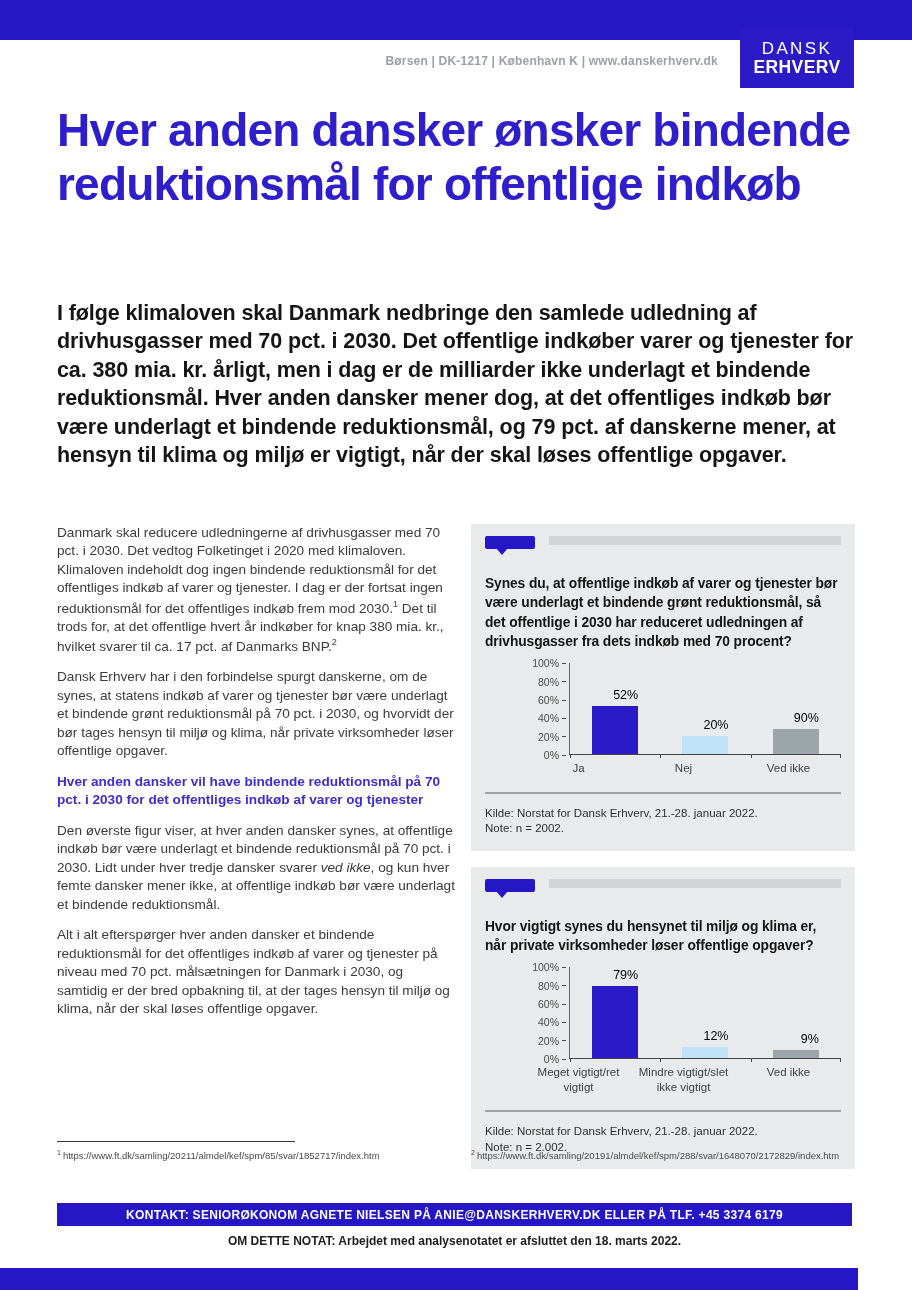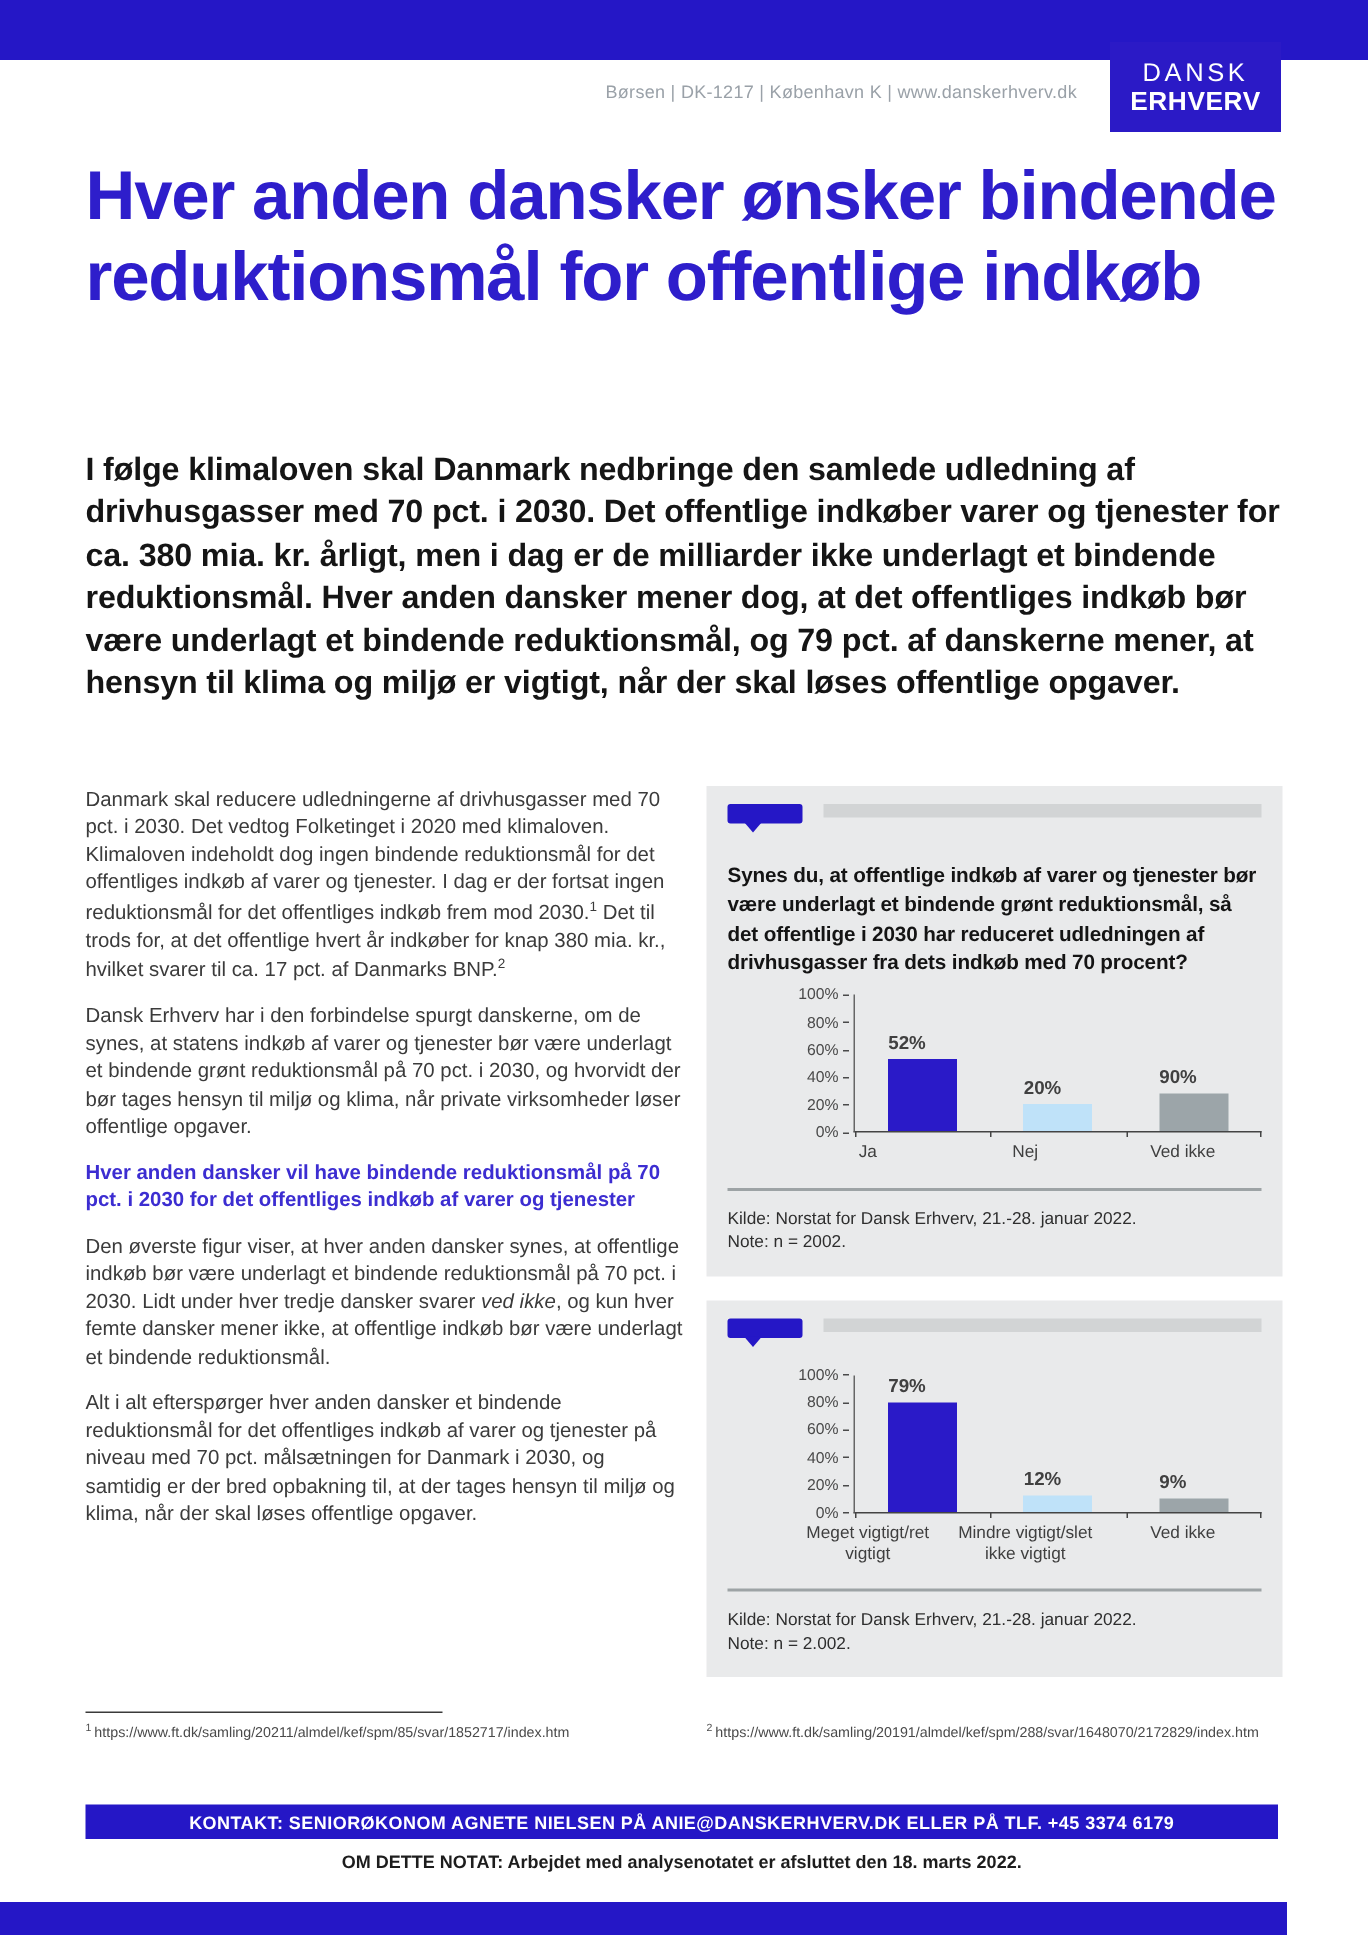--- a/index.html
+++ b/index.html
@@ -2,21 +2,21 @@
 <html lang="da"><head>
 <meta charset="utf-8">
 <style>
   * { margin:0; padding:0; box-sizing:border-box; }
   html,body { background:#ffffff; }
   body { font-family:"Liberation Sans", sans-serif; }
   .page { position:relative; width:912px; height:1290px; background:#fff; overflow:hidden; margin:0 auto; }
 
   
   .topbar { position:absolute; left:0; top:0; width:912px; height:40px; background:#2517c6; }
-  .header-meta { position:absolute; top:54px; right:194px; font-size:12px; font-weight:400;
+  .header-meta { position:absolute; top:54px; right:194px; font-size:12px; font-weight:700;
                  color:#9aa1a8; letter-spacing:.2px; }
   .logo { position:absolute; left:740px; top:28px; width:114px; height:60px; background:#2b1ac6;
           color:#fff; display:flex; flex-direction:column; align-items:center; justify-content:center;
           line-height:1.04; }
   .logo-l1 { font-size:17px; font-weight:400; letter-spacing:2.4px; }
   .logo-l2 { font-size:17.5px; font-weight:800; letter-spacing:.4px; }
 
   
   .main-title { position:absolute; left:57px; top:104px; width:795px; color:#2e1ecb;
                 font-size:46px; font-weight:700; line-height:1.17; letter-spacing:-0.8px; }
@@ -44,22 +44,22 @@
   .chart { display:flex; margin-top:4px; }
   .ylabels { position:relative; width:40px; height:92px; flex:none;margin-left:44px; }
   .ytick { position:absolute; right:3px; display:flex; align-items:center; gap:3px;
            font-size:10.5px; color:#4a4a4a; white-space:nowrap; }
   .ytick::after { content:""; width:4px; height:1px; background:#4a4a4a; }
   .plot { position:relative; flex:1; height:92px; border-left:1px solid #666; border-bottom:1px solid #444; }
   .bar-groups { position:absolute; left:0; right:0; top:0; bottom:0; display:flex; }
   .bar-group { flex:1; position:relative; }
   .bar-col { position:absolute; left:50%; bottom:0; width:46px; transform:translateX(-50%); }
   .bar { position:absolute; bottom:0; width:100%; height:var(--h,0px); }
-  .bar-label { position:absolute; bottom:calc(var(--h,0px) + 4px); width:100%; text-align:left;
-               font-size:12.5px; font-weight:700; color:#404040; }
+  .bar-label { position:absolute; bottom:calc(var(--h,0px) + 4px); width:100%; text-align:right;
+               font-size:12.5px; font-weight:400; color:#000000; }
   .xtick { position:absolute; top:100%; width:1px; height:4px; background:#444; }
   .cats { display:flex; margin-left:41px; margin-top:6px; }
   .cat { flex:1; text-align:center; font-size:11.5px; color:#3f3f3f; line-height:1.25; padding:0 4px; }
   .divider { height:2px; background:#9da3a5; margin-top:16px; }
   .source { margin-top:12px; font-size:11.5px; color:#2e2e2e; line-height:1.35; }
 
   
   .footnotes { position:absolute; left:57px; top:1141px; width:798px; display:flex; gap:14px; }
   .fn-left { width:400px; }
   .fn-rule { width:238px; height:1px; background:#3a3a3a; margin-bottom:7px; }
@@ -159,20 +159,21 @@
           <div>Kilde: Norstat for Dansk Erhverv, 21.-28. januar 2022.</div>
           <div>Note: n = 2002.</div>
         </div>
       </div>
 
       <div class="panel">
         <div class="panel-head">
           <div class="bubble"></div>
           <div class="strip"></div>
         </div>
+        <div class="panel-title">Hvor vigtigt synes du hensynet til miljø og klima er, når private virksomheder løser offentlige opgaver?</div>
         <div class="chart">
           <div class="ylabels">
               <span class="ytick" style="bottom: 86px;">100%</span>
               <span class="ytick" style="bottom: 67.6px;">80%</span>
               <span class="ytick" style="bottom: 49.2px;">60%</span>
               <span class="ytick" style="bottom: 30.8px;">40%</span>
               <span class="ytick" style="bottom: 12.4px;">20%</span>
               <span class="ytick" style="bottom: -6px;">0%</span>
             </div>
           <div class="plot">

